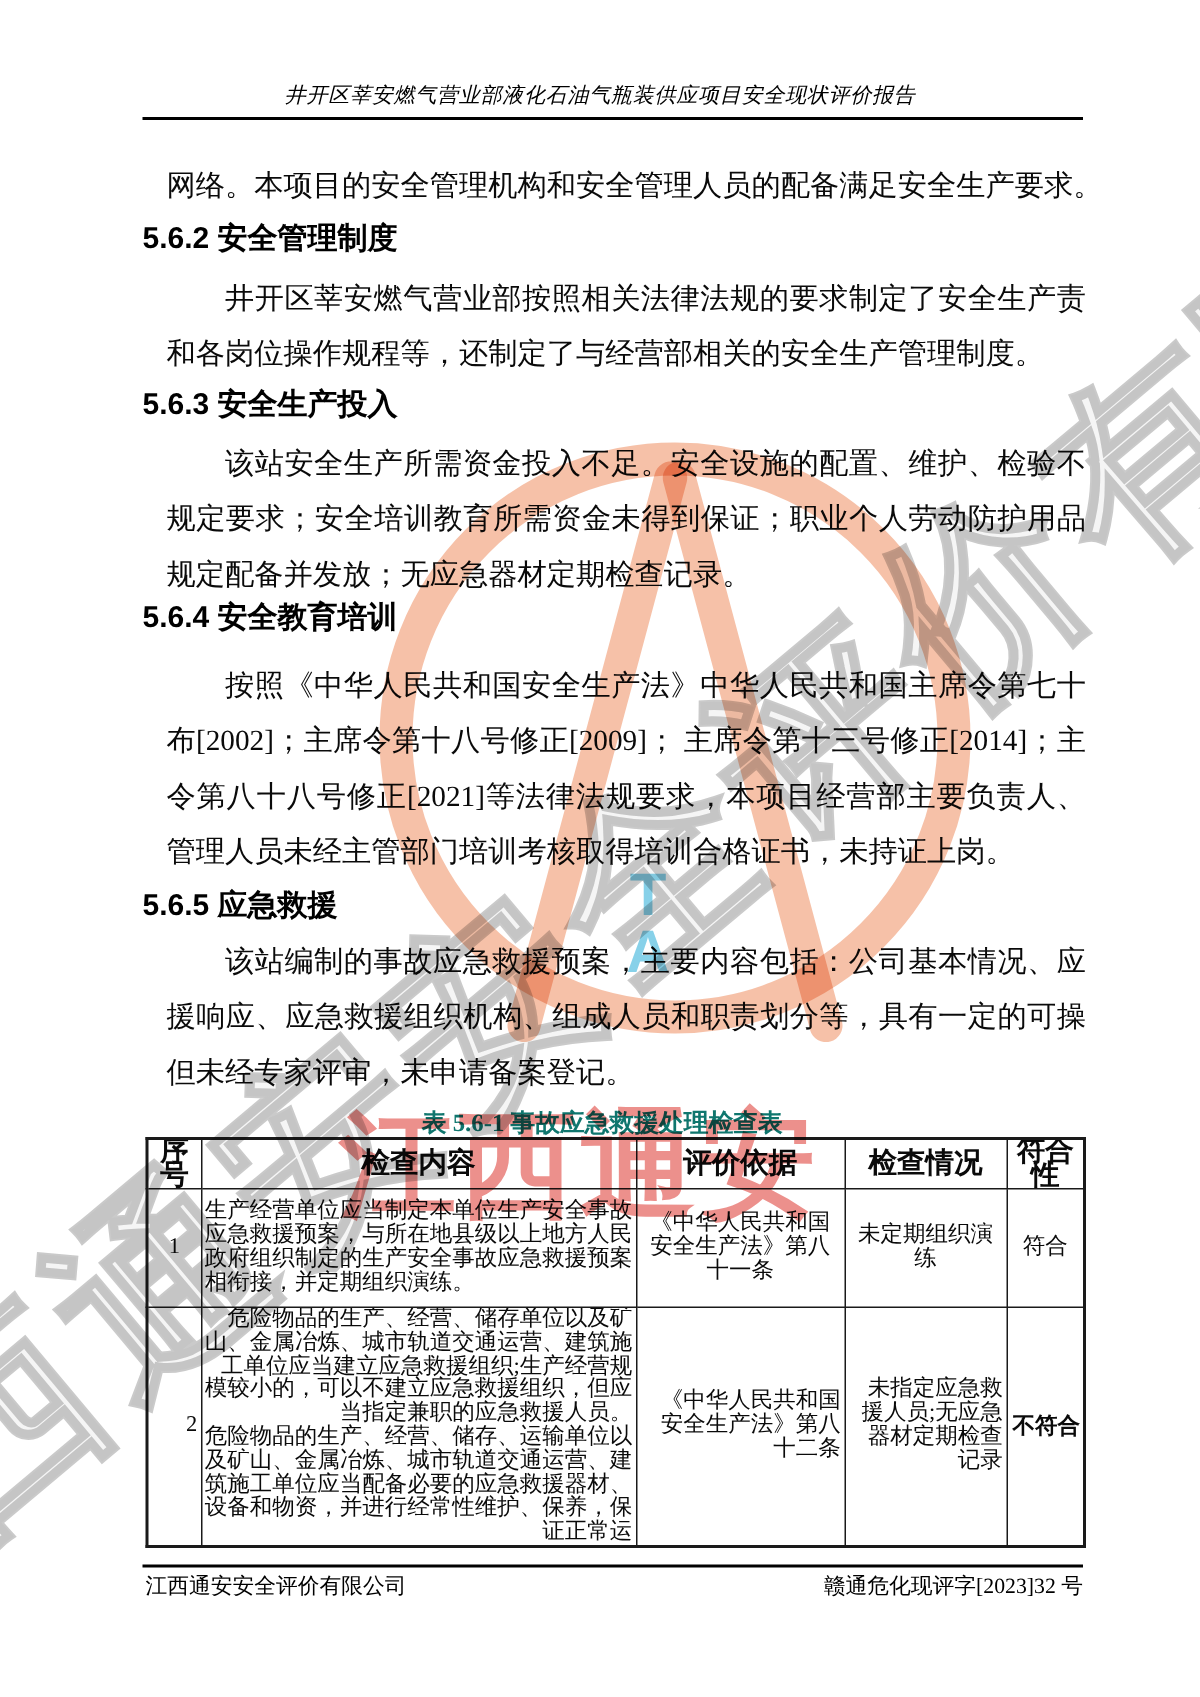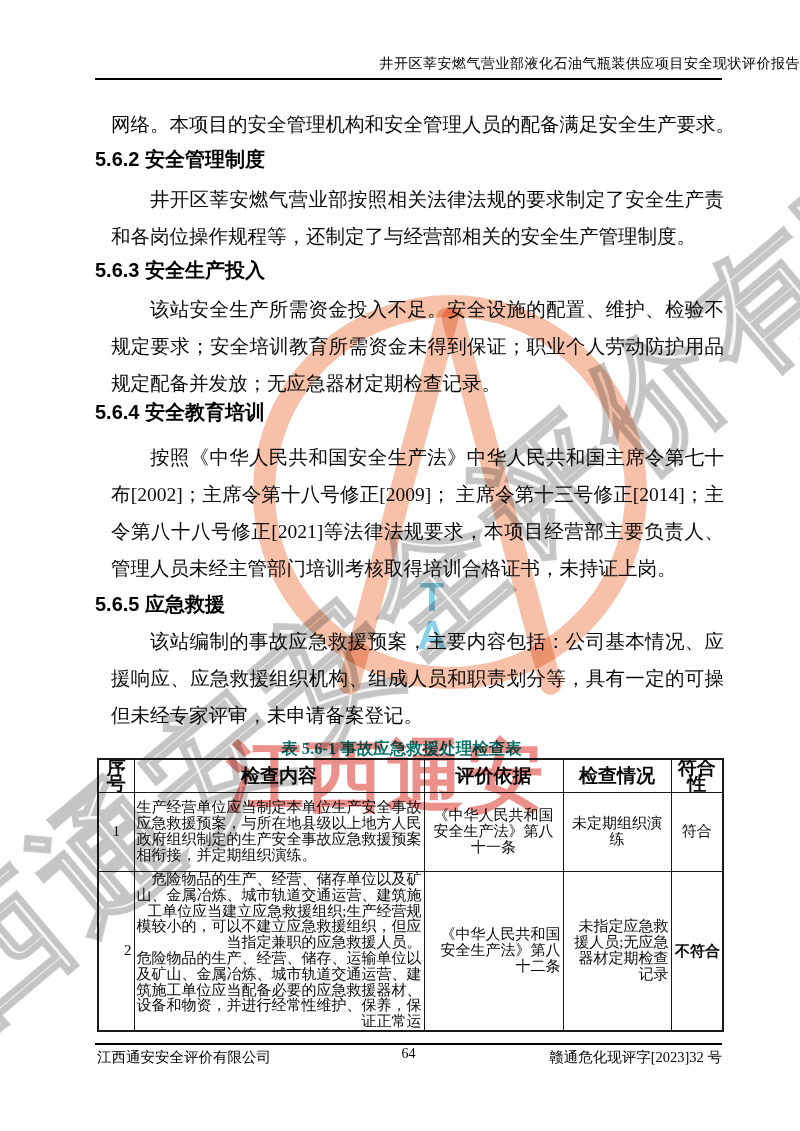--- a/index.html
+++ b/index.html
@@ -34,22 +34,22 @@
   }
   .wm-stamp{
     left:226px;top:734px;z-index:8;white-space:nowrap;
     font-family:"Liberation Sans","DejaVu Sans",sans-serif;
     font-size:78px;line-height:84px;font-weight:bold;letter-spacing:2px;
     color:rgba(223,70,63,0.60);
   }
   
   .doc{position:absolute;left:0;top:0;width:800px;height:1131px;z-index:2;}
   .header-title{
-    position:absolute;left:0;top:55px;width:100%;text-align:right;
-    font-size:14px;letter-spacing:0.5px;color:#000;
+    position:absolute;left:0;top:55px;width:100%;text-align:center;
+    font-size:14px;letter-spacing:0.5px;color:#000;font-style:italic;
   }
   .rule{position:absolute;left:95px;width:627px;background:#000;}
   .rule-top{top:78px;height:2px;}
   .rule-bottom{top:1043px;height:1.5px;}
   .para{position:absolute;left:95px;width:613px;margin-left:16px;}
   .pline{
     height:37px;line-height:37px;font-size:19.5px;color:#0a0a0a;
     white-space:nowrap;
   }
   .pline.jl{text-align:justify;text-align-last:justify;white-space:normal;overflow:hidden;}
@@ -176,18 +176,17 @@
         <td class="c-basis">《中华人民共和国安全生产法》第八十二条</td>
         <td class="c-situation">未指定应急救援人员;无应急器材定期检查记录</td>
         <td class="c-conf bold">不符合</td>
       </tr>
     </tbody>
       </table>
 
     <div class="rule rule-bottom"></div>
     <div class="footer">
       <span class="f-left">江西通安安全评价有限公司</span>
-      <span class="f-center">64</span>
       <span class="f-right">赣通危化现评字[2023]32 号</span>
     </div>
 
   </div>
 </div>
 
 </body></html>

